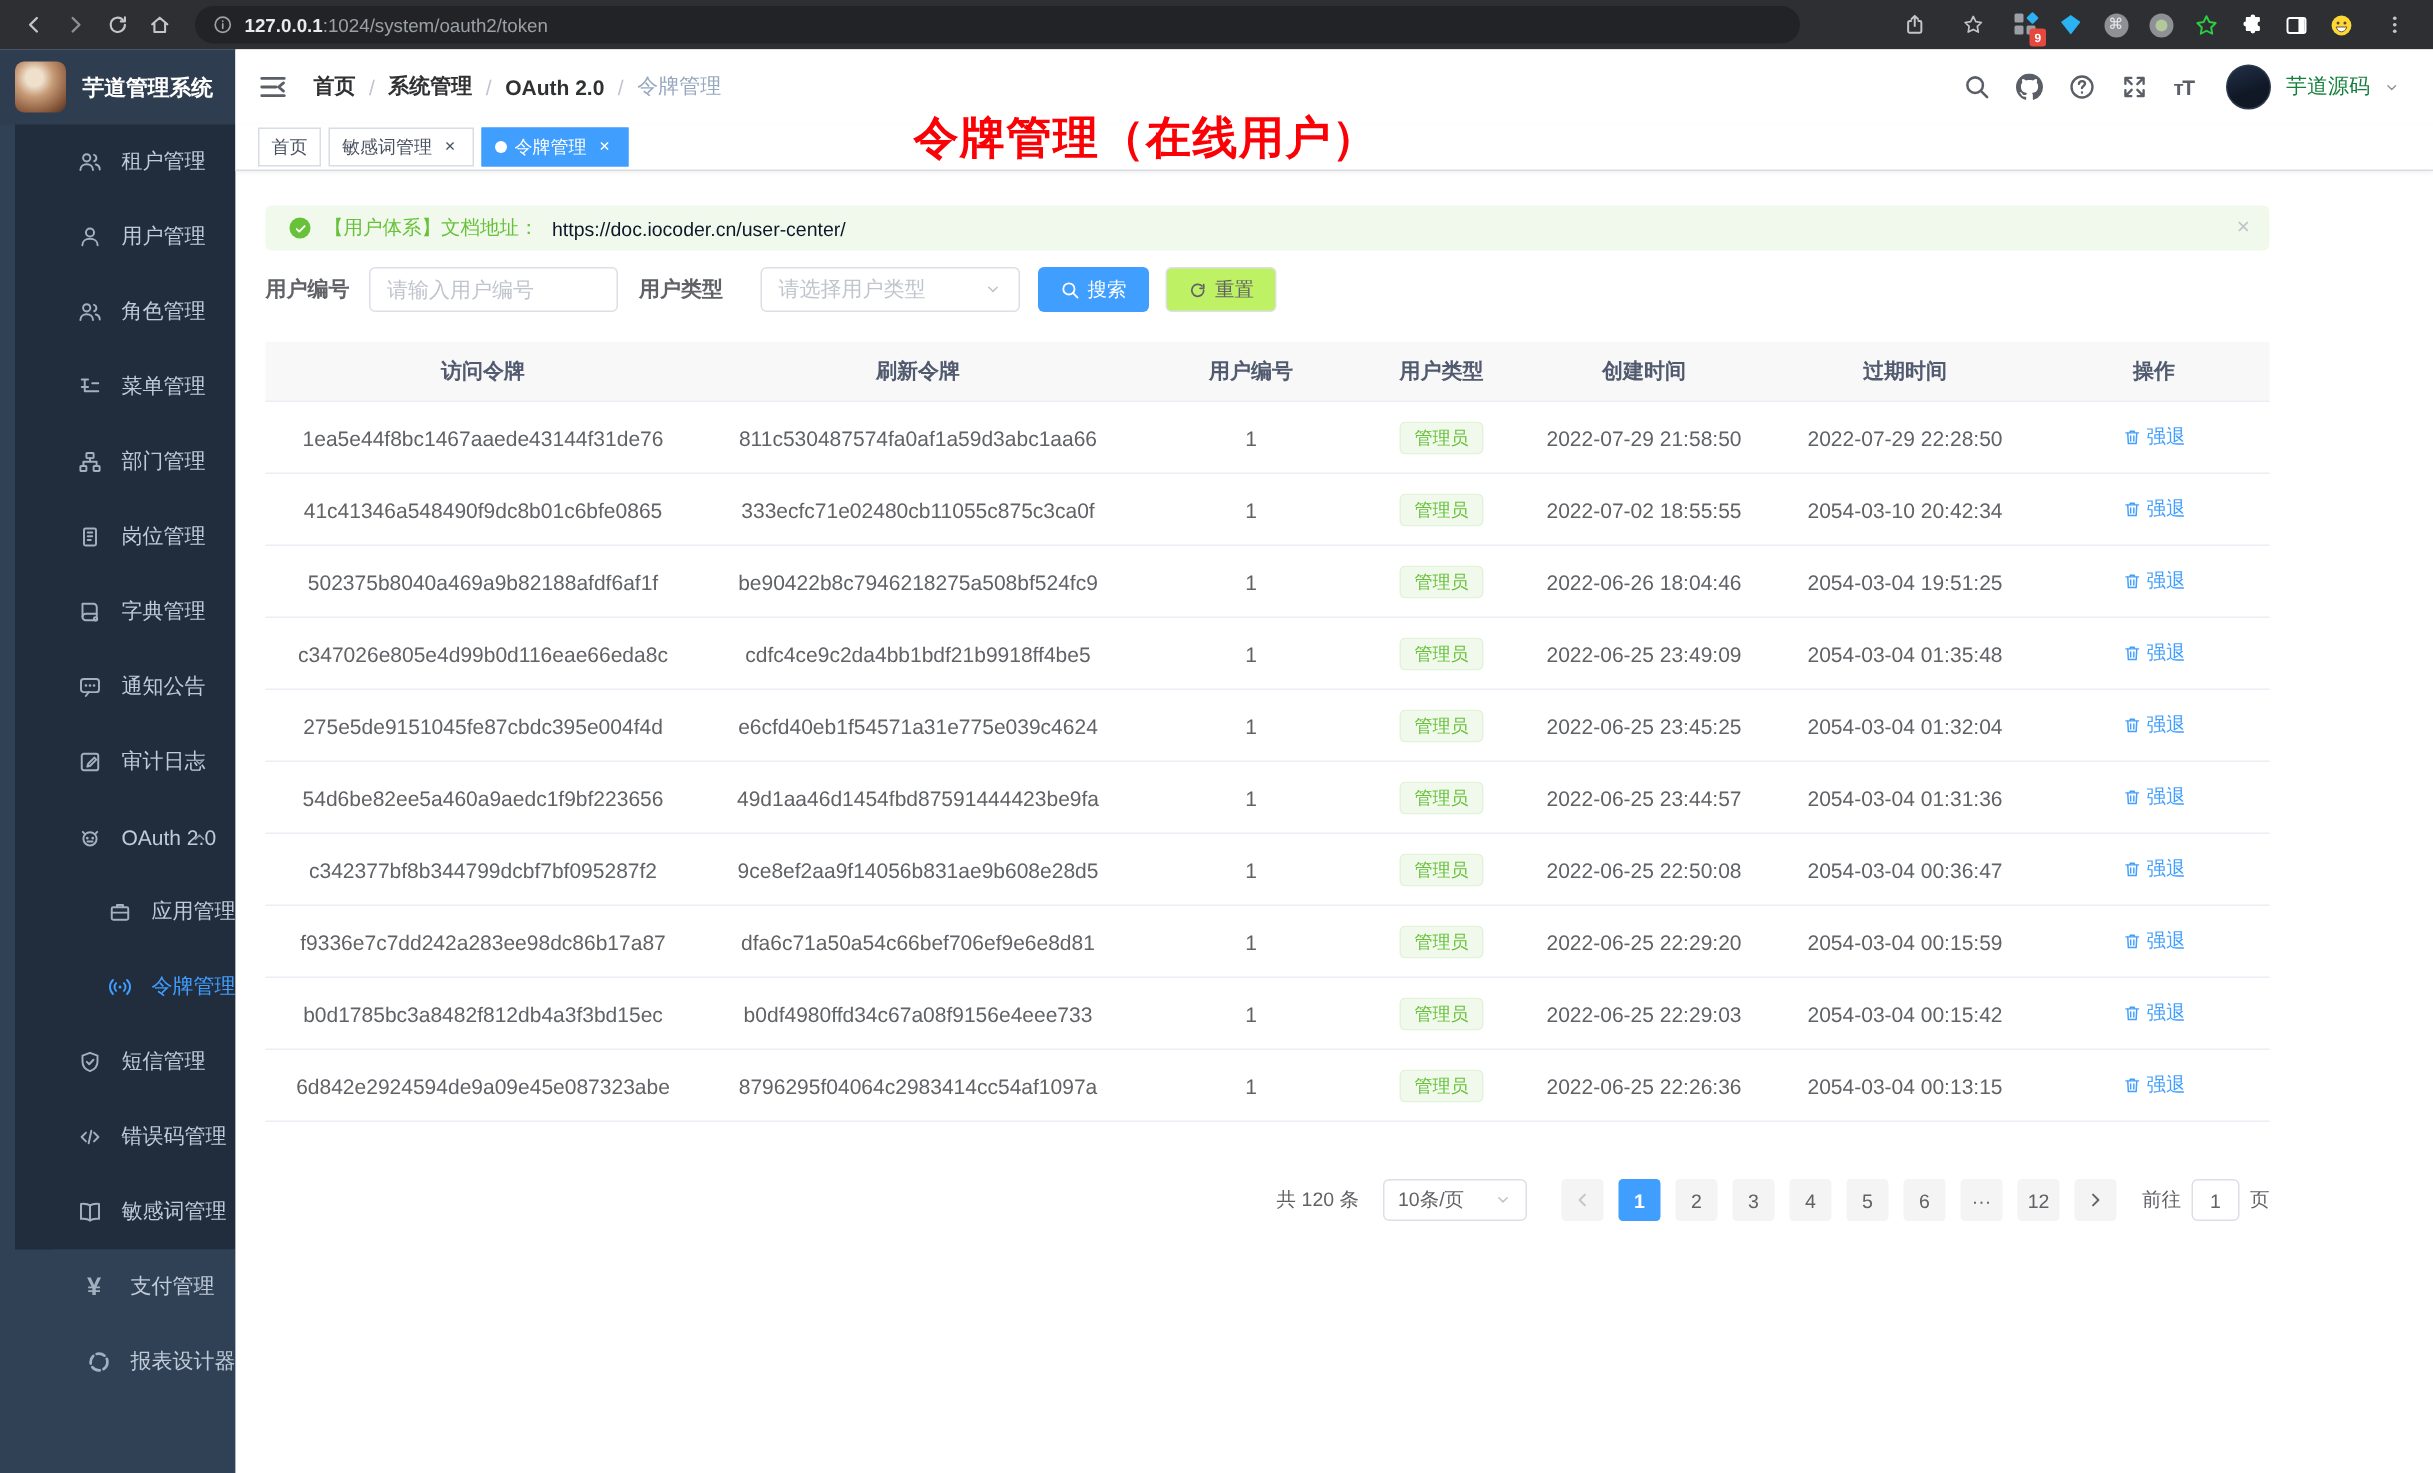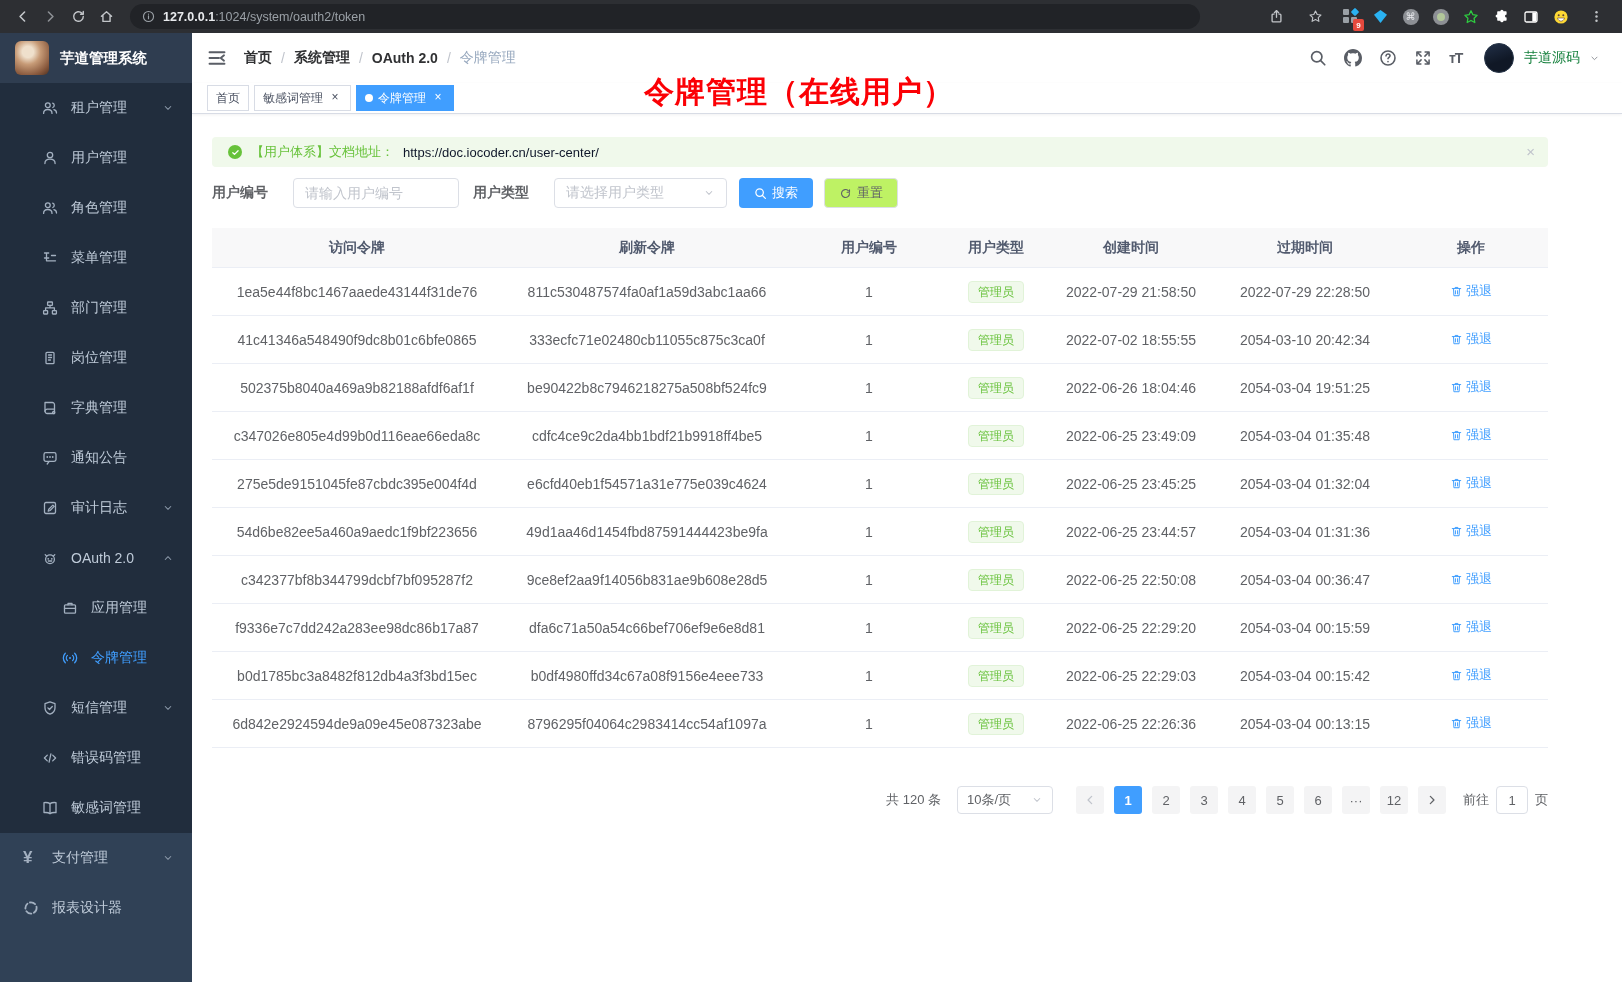--- a/index.html
+++ b/index.html
@@ -33,21 +33,21 @@
   .ext-badge { position:absolute; right:-5px; bottom:-6px; min-width:11px; height:12px; background:#e5493d; color:#fff; font-size:8px; font-weight:700; font-style:normal; border-radius:2px; display:flex; align-items:center; justify-content:center; padding:0 2px; }
   .gem { width:13px; height:13px; background:#2ab2f2; clip-path:polygon(50% 0,100% 36%,50% 100%,0 36%); }
   .cmd-circ { width:16px; height:16px; border-radius:50%; background:#8d9095; color:#e8eaed; font-size:10px; display:flex; align-items:center; justify-content:center; }
   .rec-circ { width:16px; height:16px; border-radius:50%; background:#8d9095; display:flex; align-items:center; justify-content:center; }
   .rec-circ i { width:8px; height:8px; border-radius:50%; background:#b2c79a; }
 
   
   .app { display:flex; height:949px; }
 
   
-  .sidebar { width:192px; flex-shrink:0; background:#304156; display:flex; flex-direction:column; color:#bfcbd9; }
+  .sidebar { width:157px; flex-shrink:0; background:#304156; display:flex; flex-direction:column; color:#bfcbd9;align-items:flex-end; }
   .logo-row { height:50px; flex-shrink:0; display:flex; align-items:center; gap:11px; padding:0 15px; background:#2f3d50; }
   .logo-img { width:34px; height:34px; border-radius:6px; flex-shrink:0;
     background:radial-gradient(circle at 38% 32%, #efe0cc 0 18%, #c79b77 40%, #8a5a3e 75%, #4e3020); }
   .logo-title { color:#fff; font-weight:700; font-size:14.5px; white-space:nowrap; }
   .menu-sub { background:#212d3d; }
   .menu-top { background:#304156; flex:1; }
   .mi { height:50px; display:flex; align-items:center; font-size:14px; cursor:pointer; position:relative; color:#bfcbd9; white-space:nowrap; }
   .mi .ic { width:16px; height:16px; margin-right:13px; color:#a3b0c0; flex-shrink:0; }
   .mi.lvl1 { padding-left:23px; }
   .mi.lvl2 { padding-left:42px; }
@@ -82,21 +82,21 @@
 
   .content { padding:23px 20px 0 20px; }
   .alert { width:1336px; height:30px; background:#f0f9eb; border-radius:4px; display:flex; align-items:center; gap:9px; padding:0 16px; font-size:13px; color:#67c23a; position:relative; }
   .alert-check { width:14px; height:14px; border-radius:50%; background:#67c23a; color:#fff; flex-shrink:0; display:flex; align-items:center; justify-content:center; }
   .alert-check svg { width:9px; height:9px; }
   .alert-link { color:#0f172a; text-decoration:none; cursor:pointer; }
   .alert-close { position:absolute; right:13px; top:8px; color:#c0c4cc; font-size:15px; line-height:14px; cursor:pointer; }
 
   .filters { margin-top:11px; display:flex; align-items:center; font-size:14px; }
   .flabel { font-weight:700; color:#606266; margin-right:13px; }
-  .finput { width:166px; height:30px; border:1px solid #dcdfe6; border-radius:4px; padding:0 11px; font-size:14px; color:#606266; margin-right:14px; outline:none; font-family:inherit;margin-left:12px; }
+  .finput { width:166px; height:30px; border:1px solid #dcdfe6; border-radius:4px; padding:0 11px; font-size:14px; color:#606266; margin-right:14px; outline:none; font-family:inherit; }
   .finput::placeholder { color:#c0c4cc; }
   .fselect { width:173px; height:30px; border:1px solid #dcdfe6; border-radius:4px; display:flex; align-items:center; justify-content:space-between; padding:0 11px; color:#c0c4cc; font-size:14px; margin-right:12px; cursor:pointer;margin-left:12px; }
   .fselect .chev-s { width:12px; height:12px; color:#c0c4cc; }
   .btn { height:30px; border-radius:4px; display:inline-flex; align-items:center; gap:5px; padding:0 14px; font-size:13px; cursor:pointer; border:1px solid transparent; font-family:inherit; }
   .btn .b-ic { width:13px; height:13px; }
   .btn-primary { background:#409eff; color:#fff; margin-right:11px; }
   .btn-plain { background:#bef264; border-color:#dcdfe6; color:#606266; }
 
   .table { margin-top:20px; width:1336px; font-size:14px; color:#606266; }
   .t-head, .t-row { display:grid; grid-template-columns:290px 290px 154px 100px 170px 178px 154px; align-items:center; }

